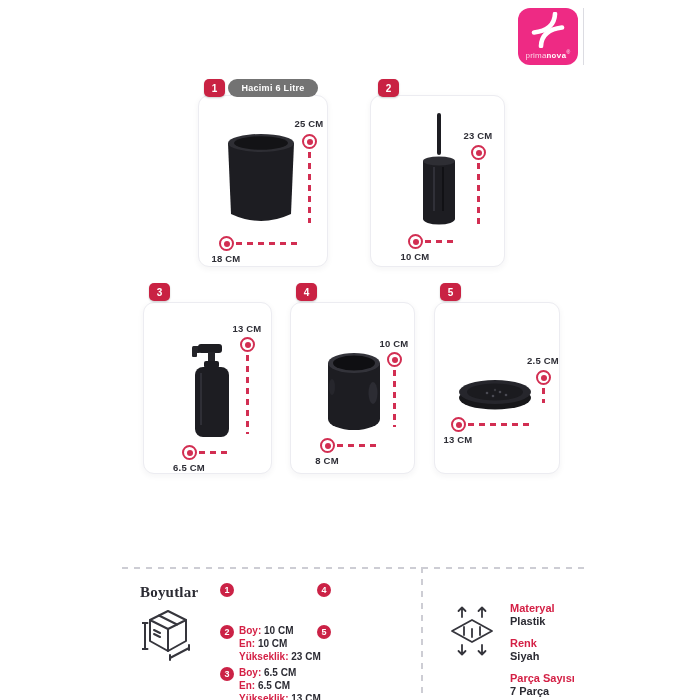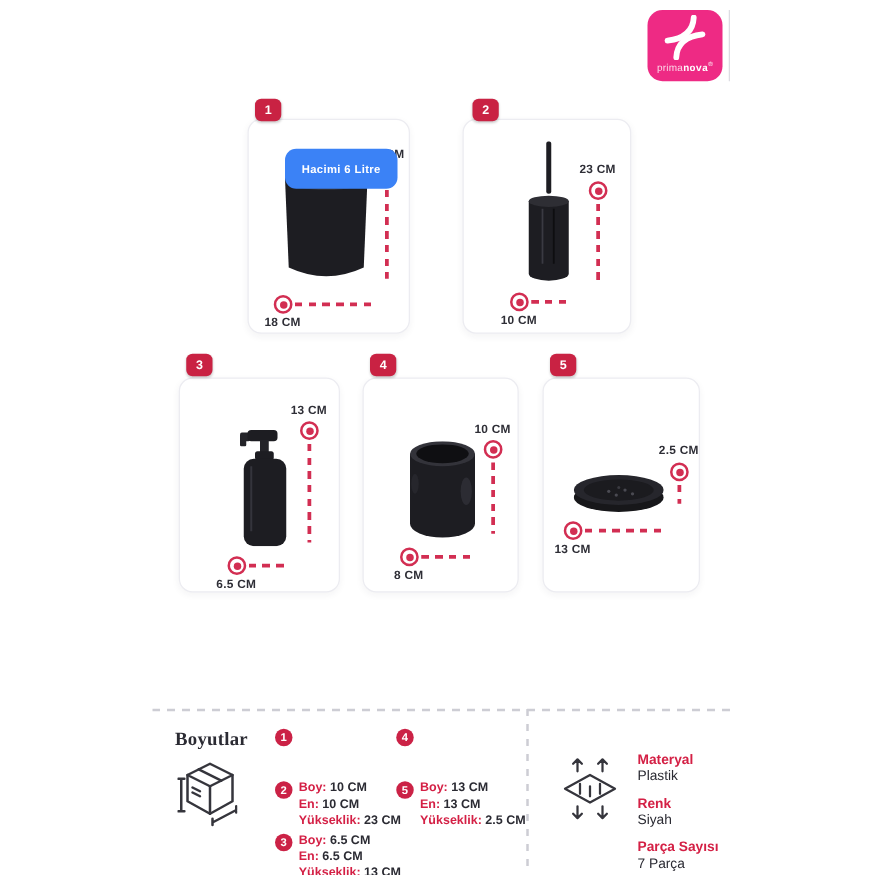--- a/index.html
+++ b/index.html
@@ -17,23 +17,23 @@
   .logo-text .nova  { font-weight:700;font-family:Liberation Mono, monospace; }
   .logo-text .reg   { font-size:5px; vertical-align:super; }
   .logo-divider { position:absolute; left:583px; top:8px; width:1px; height:57px; background:#dcdce2; }
 
   
   .card { position:absolute; background:#ffffff; border:1px solid #ececf1; border-radius:11px;
           box-shadow:0 2px 6px rgba(40,40,60,.05); }
   .badge { position:absolute; width:21px; height:18px; background:#c92243; border-radius:5px;
            color:#fff; font-size:10px; font-weight:700; display:flex; align-items:center;
            justify-content:center; box-shadow:0 1px 2px rgba(0,0,0,.2); z-index:3; }
-  .pill { position:absolute; width:90px; height:32px; background:#3b82f6; border-radius:9px;
+  .pill { position:absolute; width:90px; height:18px; background:#737373; border-radius:9px;
           color:#fff; font-size:9px; font-weight:700; display:flex; align-items:center;
-          justify-content:center; letter-spacing:.3px; z-index:3;margin-top:40px; }
+          justify-content:center; letter-spacing:.3px; z-index:3; }
 
   .marker { position:absolute; width:15px; height:15px; border-radius:50%; background:#fff;
             border:2.5px solid #d22e52; }
   .marker::after { content:""; position:absolute; left:50%; top:50%; width:6px; height:6px;
                    margin:-3px 0 0 -3px; border-radius:50%; background:#d22e52; }
   .red-dash-v { position:absolute; width:2.5px;
                 background:repeating-linear-gradient(to bottom,#d22e52 0 6px,transparent 6px 11px); }
   .red-dash-h { position:absolute; height:2.5px;
                 background:repeating-linear-gradient(to right,#d22e52 0 6px,transparent 6px 11px); }
   .dlabel { position:absolute; width:44px; font-size:9.5px; font-weight:700; color:#2e2e36;
@@ -50,21 +50,21 @@
   .entry-badge { width:14px; height:14px; border-radius:50%; background:#cb2246; color:#fff;
                  font-size:9px; font-weight:700; display:flex; align-items:center;
                  justify-content:center; margin-top:1px; flex:0 0 14px; }
   .entry-lines { font-size:10px; font-weight:700; line-height:13px; white-space:nowrap; }
   .red  { color:#d42045; }
   .dark { color:#2b2b33; }
 
   .info-col { position:absolute; left:510px; top:602px; }
   .info-row { margin-bottom:9px; }
   .info-label { font-size:11px; font-weight:700; color:#d42045; line-height:13px; }
-  .info-value { font-size:11px; font-weight:400; color:#2b2b33; line-height:13px; }
+  .info-value { font-size:11px; font-weight:700; color:#2b2b33; line-height:13px; }
 
   .abs { position:absolute; }
 </style>
 </head>
 <body>
 
 <div id="canvas">
 
   <div class="logo">
     <svg class="logo-swoosh" width="40" height="36" viewBox="0 0 40 36">
@@ -198,25 +198,20 @@
       <div><span class="red">En:</span> <span class="dark">6.5 CM</span></div>
       <div><span class="red">Yükseklik:</span> <span class="dark">13 CM</span></div>
     </div>
   </div>
 
   <div class="dim-entry" style="left:317px;top:582px">
     <span class="entry-badge">4</span>
   </div>
   <div class="dim-entry" style="left:317px;top:624px">
     <span class="entry-badge">5</span>
-    <div class="entry-lines">
-      <div><span class="red">Boy:</span> <span class="dark">13 CM</span></div>
-      <div><span class="red">En:</span> <span class="dark">13 CM</span></div>
-      <div><span class="red">Yükseklik:</span> <span class="dark">2.5 CM</span></div>
-    </div>
   </div>
 
   <svg class="abs" style="left:449px;top:606px" width="46" height="50" viewBox="0 0 46 50">
     <g stroke="#35353c" stroke-width="1.8" fill="none" stroke-linejoin="round" stroke-linecap="round">
       <path d="M23 14 L43 25 L23 36 L3 25 Z"></path>
       <path d="M13 11 V2 M9.5 5 L13 1.5 L16.5 5"></path>
       <path d="M33 11 V2 M29.5 5 L33 1.5 L36.5 5"></path>
       <path d="M13 39 V48 M9.5 45 L13 48.5 L16.5 45"></path>
       <path d="M33 39 V48 M29.5 45 L33 48.5 L36.5 45"></path>
       <path d="M15 21 v8 M23 23 v8 M31 21 v8"></path>

